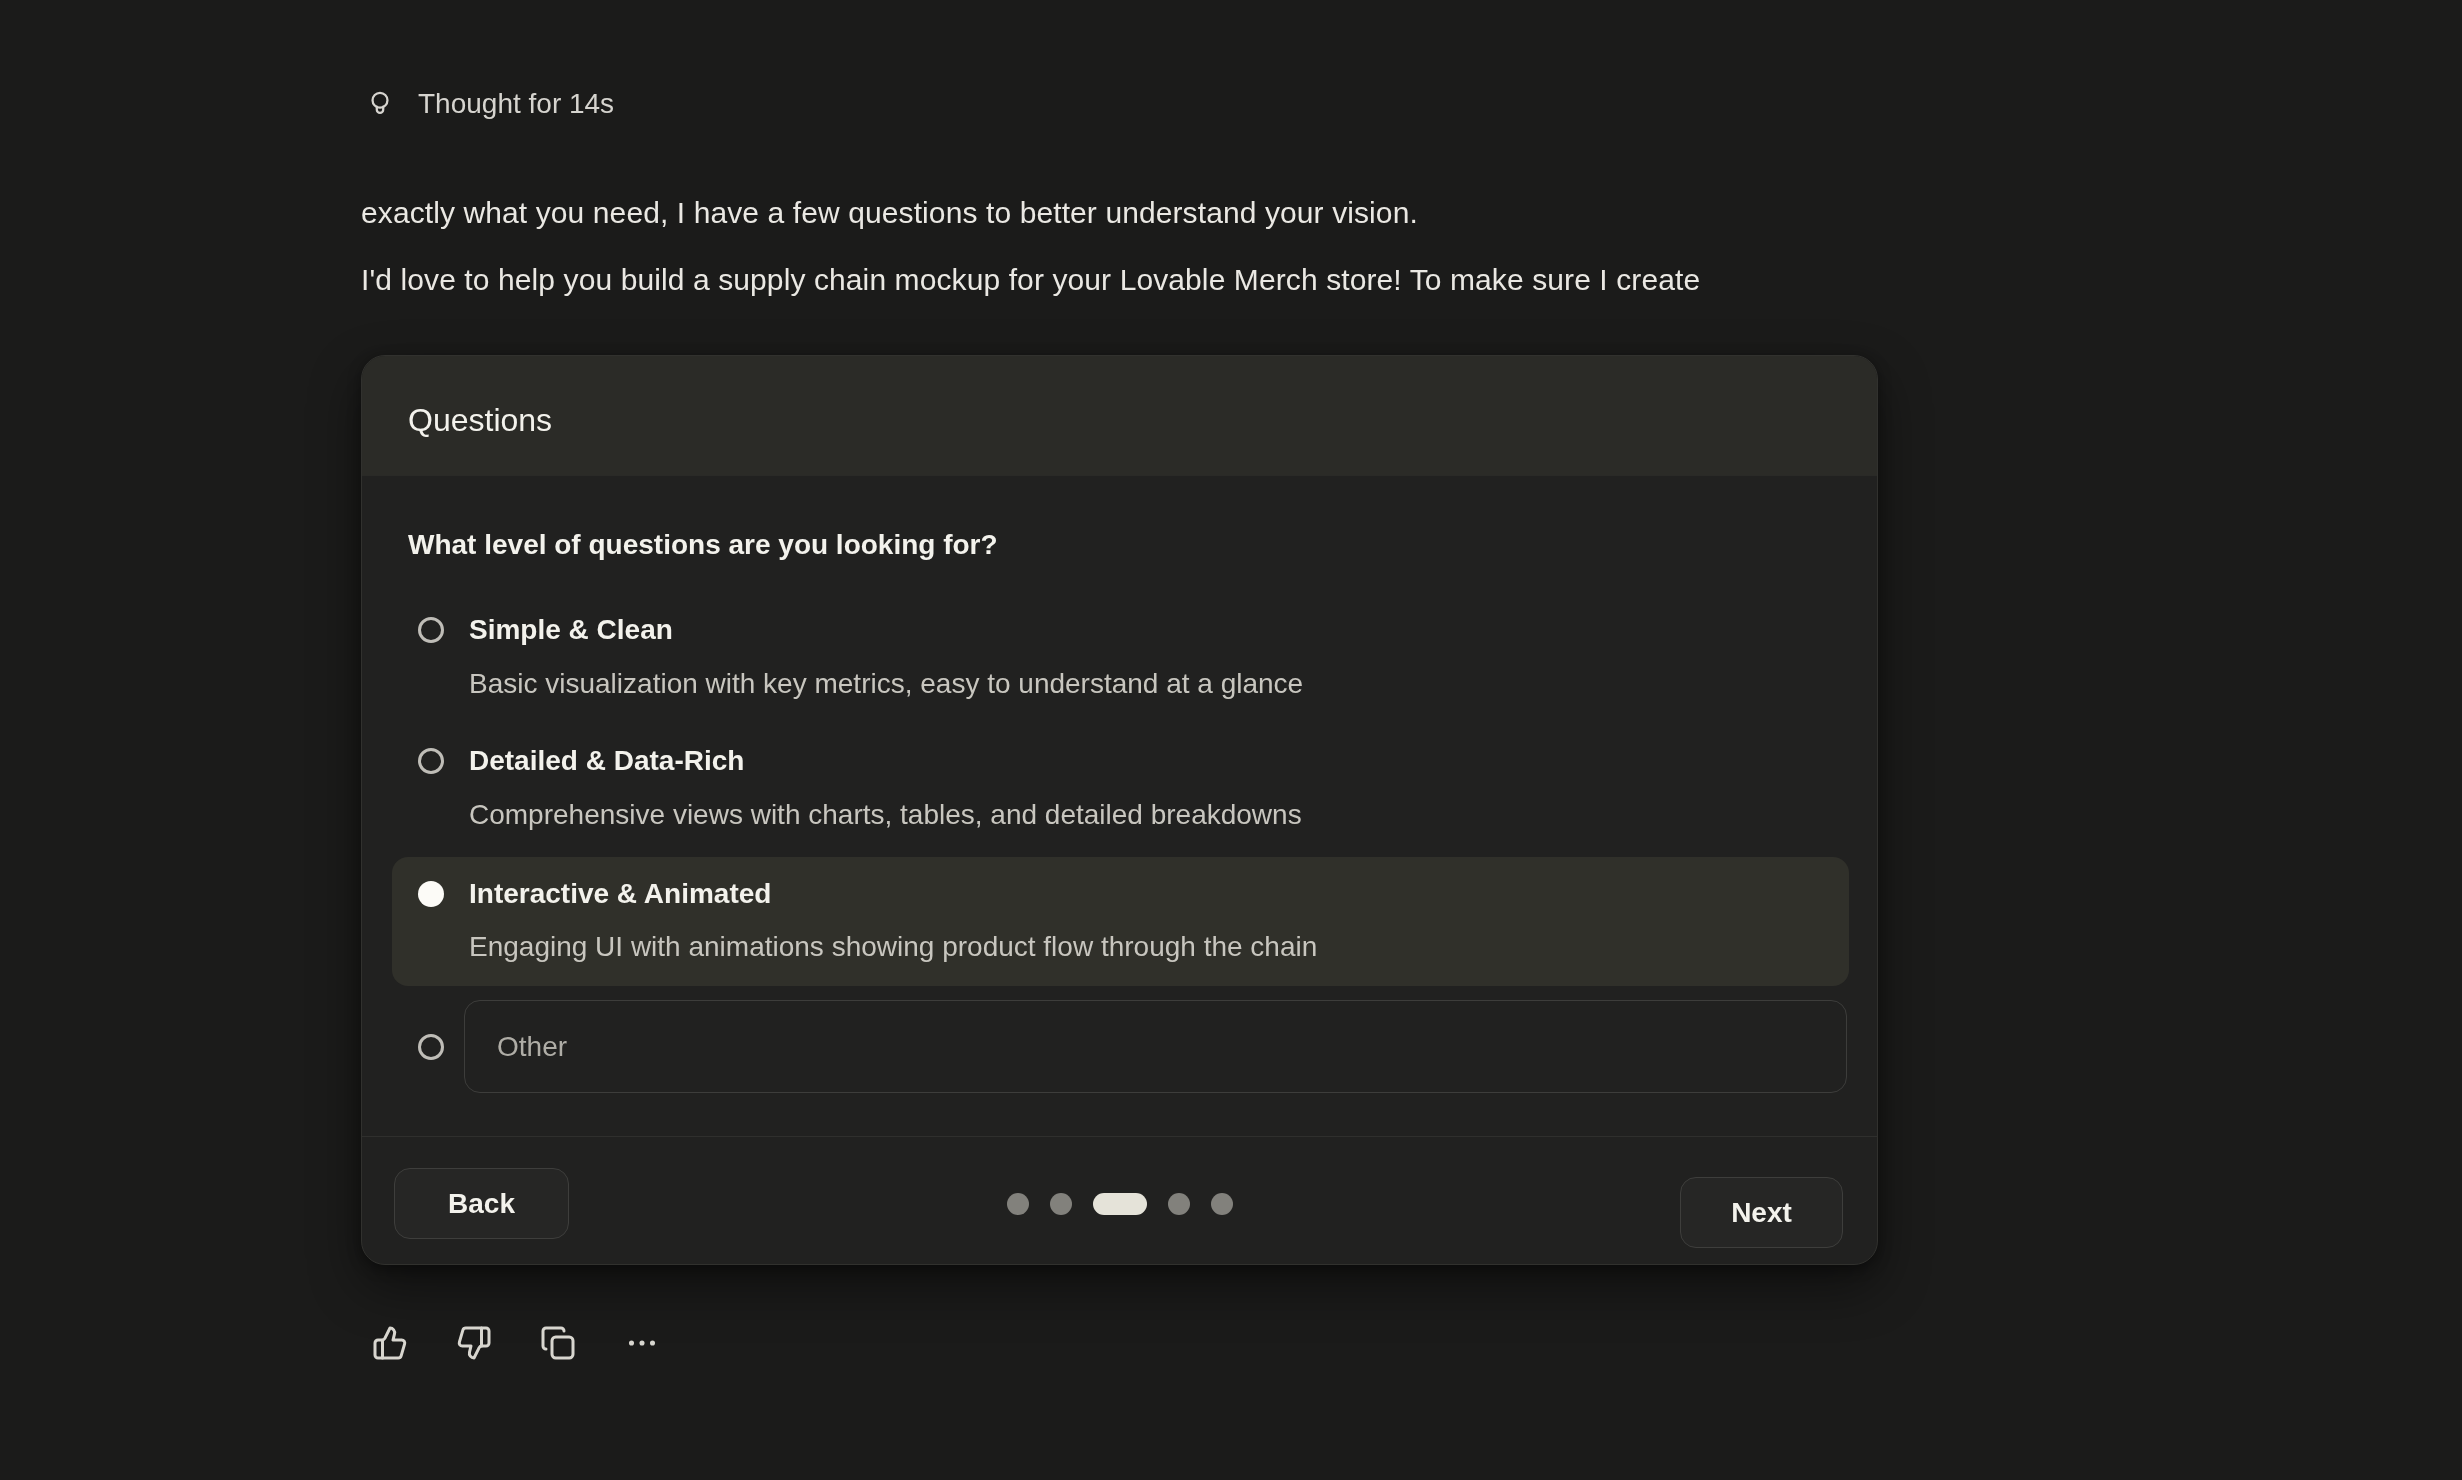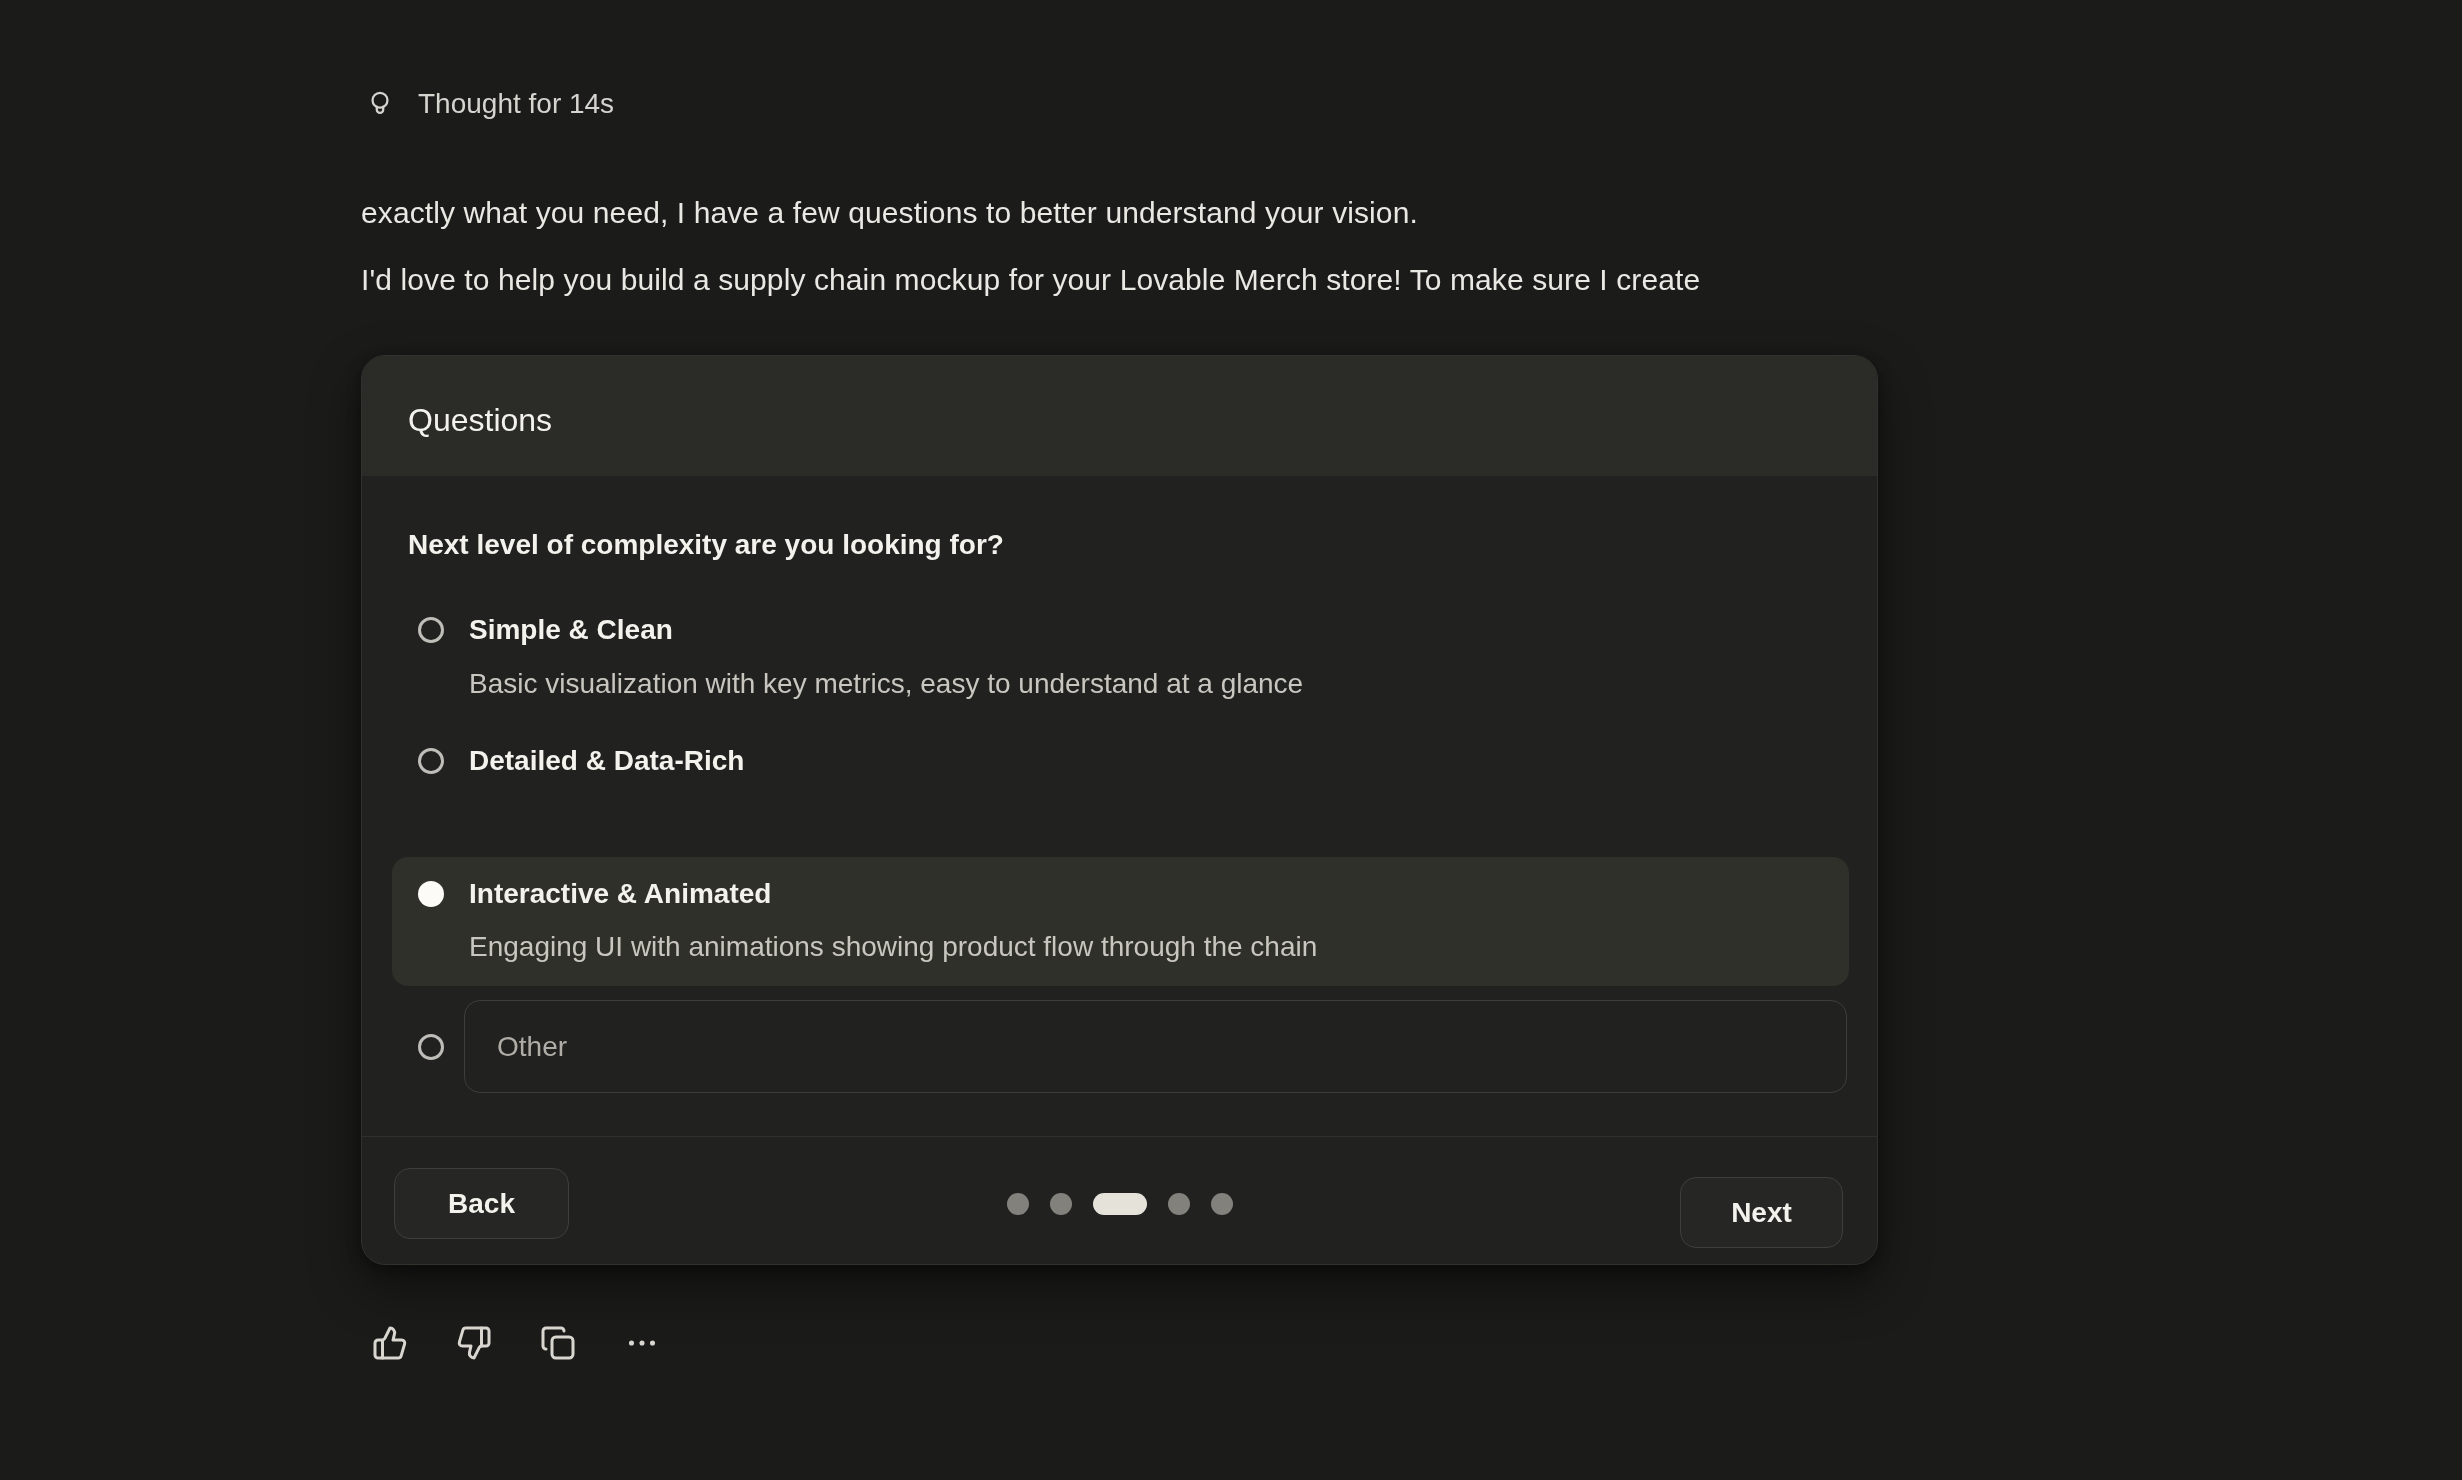--- a/index.html
+++ b/index.html
@@ -159,31 +159,32 @@
   <div class="message">
     <div class="line">exactly what you need, I have a few questions to better understand your vision.</div>
     <div class="line">I'd love to help you build a supply chain mockup for your Lovable Merch store! To make sure I create</div>
   </div>
 
   <div class="card">
     <div class="card-header">
       <div class="card-title">Questions</div>
     </div>
 
-    <div class="question-heading">Next level of complexity are you looking for?</div>
+    <div class="question-heading">What level of questions are you looking for?</div>
 
     <div class="option option-1">
       <span class="opt-radio"></span>
       <span class="opt-label">Simple &amp; Clean</span>
       <span class="opt-desc">Basic visualization with key metrics, easy to understand at a glance</span>
     </div>
 
     <div class="option option-2">
       <span class="opt-radio"></span>
       <span class="opt-label">Detailed &amp; Data-Rich</span>
+      <span class="opt-desc">Comprehensive views with charts, tables, and detailed breakdowns</span>
     </div>
 
     <div class="option option-3">
       <span class="opt-radio filled"></span>
       <span class="opt-label">Interactive &amp; Animated</span>
       <span class="opt-desc">Engaging UI with animations showing product flow through the chain</span>
     </div>
 
     <div class="option option-other">
       <span class="opt-radio"></span>

